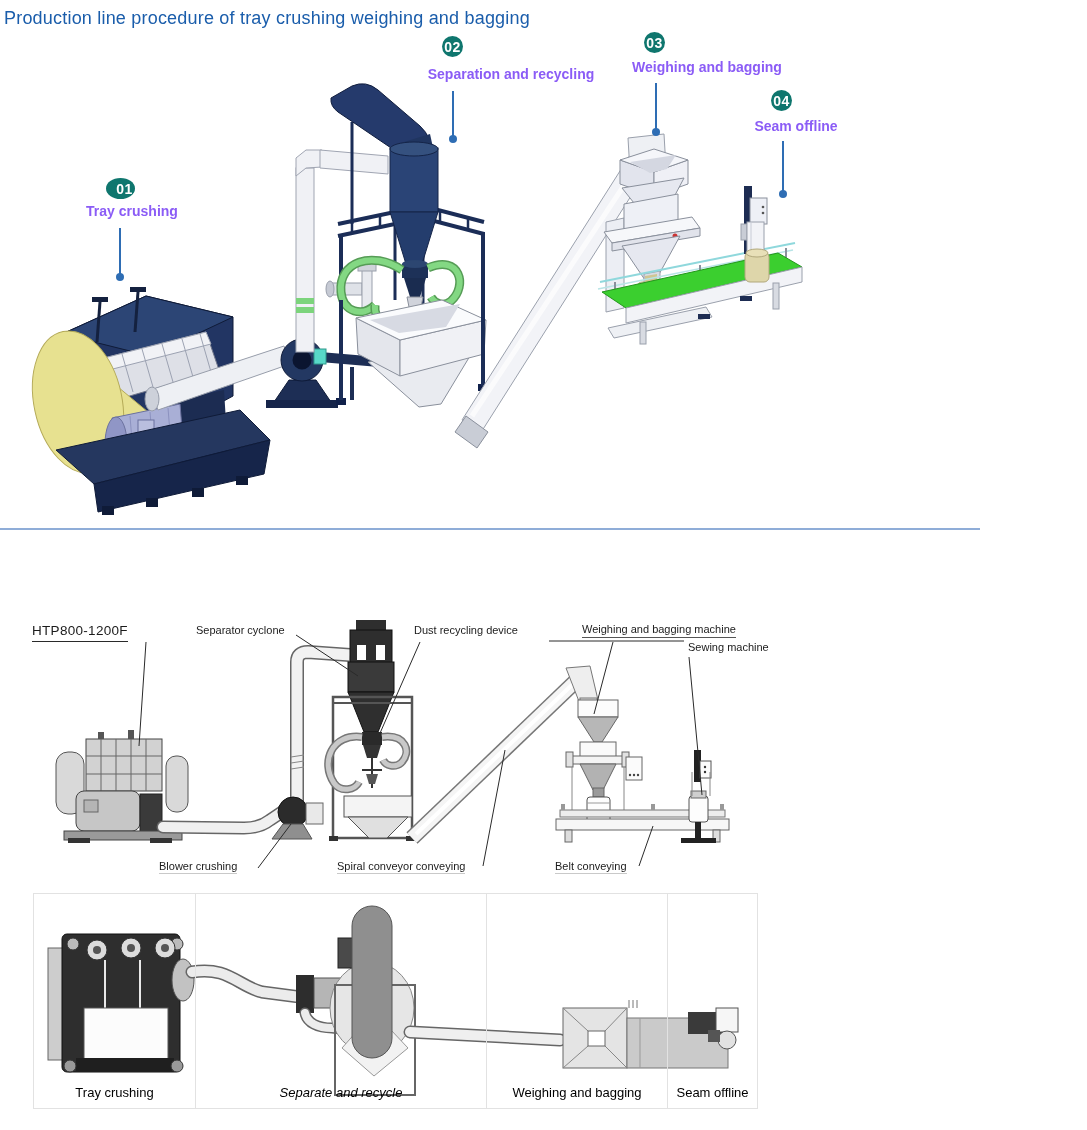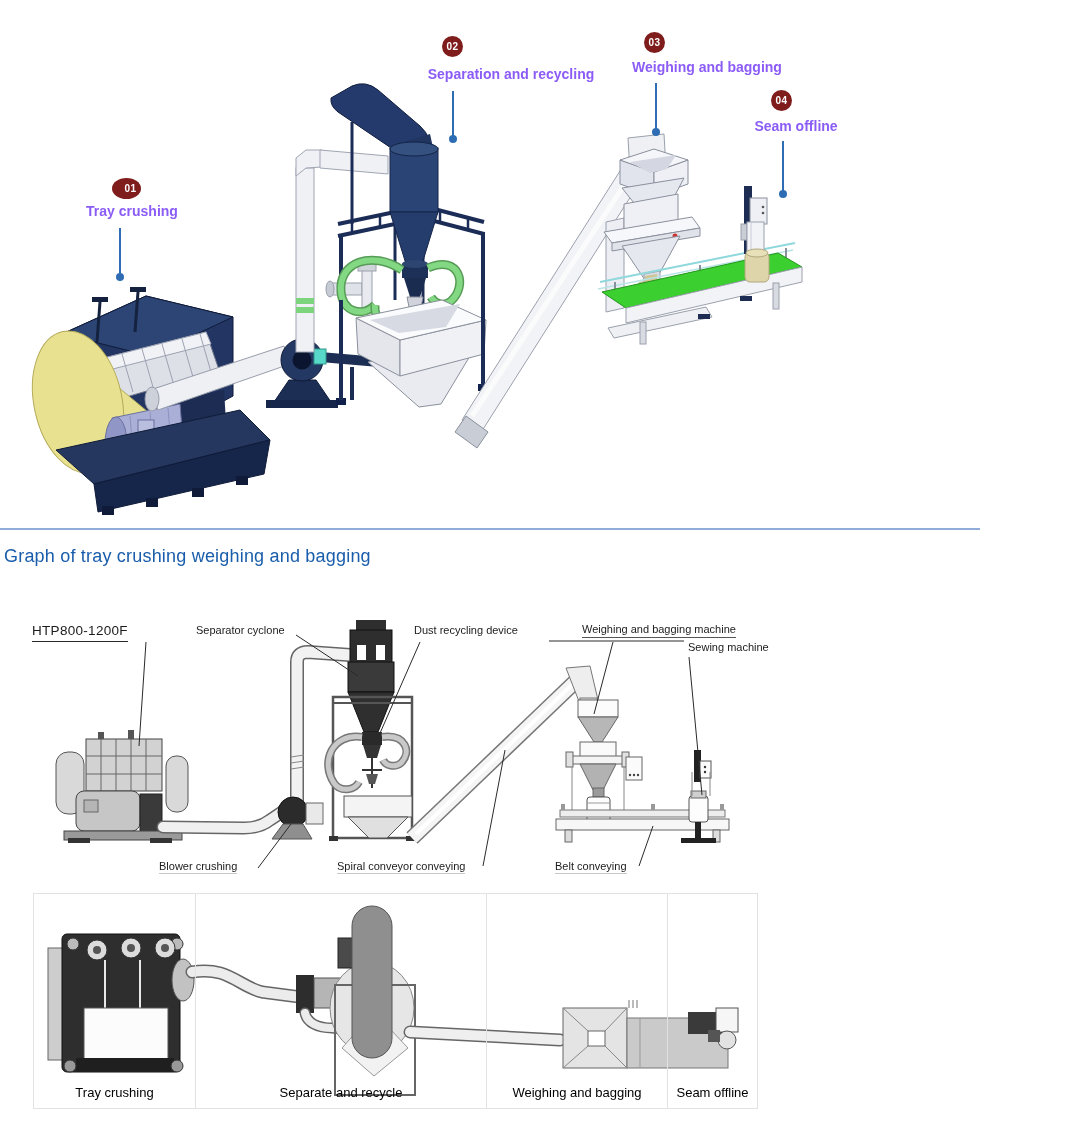--- a/index.html
+++ b/index.html
@@ -1,21 +1,21 @@
 <!DOCTYPE html>
 <html><head>
 <meta charset="utf-8">
 <style>
   html,body{margin:0;padding:0;background:#ffffff;}
   body{width:1087px;height:1130px;position:relative;font-family:"Liberation Sans",sans-serif;overflow:hidden;}
   #art{position:absolute;left:0;top:0;z-index:1;}
   .overlay{position:absolute;left:0;top:0;width:1087px;height:1130px;z-index:2;pointer-events:none;}
   .sec-title{position:absolute;font-size:18px;color:#1a5dab;letter-spacing:.2px;white-space:nowrap;line-height:1.1;}
-  .step-circle{position:absolute;width:21px;height:21px;border-radius:50%;background:#7f1d1d;color:#fff;
-    font-size:10px;font-weight:bold;display:flex;align-items:center;justify-content:center;letter-spacing:.5px;}
+  .step-circle{position:absolute;width:21px;height:21px;border-radius:50%;background:#0f766e;color:#fff;
+    font-size:14px;font-weight:bold;display:flex;align-items:center;justify-content:center;letter-spacing:.5px;}
   .step-label{position:absolute;font-size:14px;color:#8b5cf6;white-space:nowrap;transform:translateX(-50%);line-height:1;font-weight:bold;}
   .step-line{position:absolute;width:2px;background:#2e6db4;}
   .step-dot{position:absolute;width:8px;height:8px;border-radius:50%;background:#2e6db4;}
   .divider{position:absolute;left:0;top:528px;width:980px;height:2px;background:#8fadd8;}
   .tech-label{position:absolute;font-size:11px;color:#1b1b1b;white-space:nowrap;line-height:1.1;}
   .model-label{font-size:13.5px;border-bottom:1.5px solid #2a2a2a;padding-bottom:2px;letter-spacing:.3px;}
   .uline{border-bottom:1px solid #555;padding-bottom:2px;margin-left:33px;}
   .uline-light{border-bottom:1px solid #c9c9c9;padding-bottom:1px;}
   .strip{position:absolute;left:33px;top:893px;width:723px;height:214px;border:1px solid #e2e2e2;display:flex;background:transparent;}
   .strip-cell{position:relative;height:100%;}
@@ -346,23 +346,24 @@
   <g>
     <rect x="688" y="1012" width="34" height="22" fill="#3a3a3a"></rect>
     <rect x="716" y="1008" width="22" height="24" fill="#f6f6f6" stroke="#555"></rect>
     <circle cx="727" cy="1040" r="9" fill="#e2e2e2" stroke="#555"></circle>
     <rect x="708" y="1030" width="12" height="12" fill="#555555"></rect>
   </g>
 </svg>
 
 <div class="overlay">
 
+  <div class="sec-title" style="left:4px;top:9px;">Production line procedure of tray crushing weighing and bagging</div>
 
   <div>
-    <div class="step-circle" style="left:112px;top:178px;padding-left:8px;">01</div>
+    <div class="step-circle" style="left:106px;top:178px;padding-left:8px;">01</div>
     <div class="step-label" style="left:132px;top:204px;">Tray crushing</div>
     <div class="step-line" style="left:119px;top:228px;height:46px;"></div>
     <div class="step-dot" style="left:116px;top:273px;"></div>
   </div>
 
   <div>
     <div class="step-circle" style="left:442px;top:36px;">02</div>
     <div class="step-label" style="left:511px;top:67px;">Separation and recycling</div>
     <div class="step-line" style="left:452px;top:91px;height:45px;"></div>
     <div class="step-dot" style="left:449px;top:135px;"></div>
@@ -377,36 +378,35 @@
 
   <div>
     <div class="step-circle" style="left:771px;top:90px;">04</div>
     <div class="step-label" style="left:796px;top:119px;">Seam offline</div>
     <div class="step-line" style="left:782px;top:141px;height:50px;"></div>
     <div class="step-dot" style="left:779px;top:190px;"></div>
   </div>
 
   <div class="divider"></div>
 
-  <div class="sec-title" style="left:4px;top:547px;">Graph of tray crushing weighing and bagging</div>
 
   <div class="tech-label model-label" style="left:32px;top:624px;">HTP800-1200F</div>
   <div class="tech-label" style="left:196px;top:624px;">Separator cyclone</div>
   <div class="tech-label" style="left:414px;top:624px;">Dust recycling device</div>
   <div class="tech-label uline" style="left:549px;top:623px;">Weighing and bagging machine</div>
   <div class="tech-label" style="left:688px;top:641px;">Sewing machine</div>
   <div class="tech-label uline-light" style="left:159px;top:860px;">Blower crushing</div>
   <div class="tech-label uline-light" style="left:337px;top:860px;">Spiral conveyor conveying</div>
   <div class="tech-label uline-light" style="left:555px;top:860px;">Belt conveying</div>
 
   <div class="strip">
     <div class="strip-cell" style="width:161px;">
       <div class="strip-label">Tray crushing</div>
     </div>
-    <div class="strip-cell" style="width:290px;">
+    <div class="strip-cell" style="width:290px;font-style:italic;">
       <div class="strip-label">Separate and recycle</div>
     </div>
     <div class="strip-cell" style="width:180px;">
       <div class="strip-label">Weighing and bagging</div>
     </div>
     <div class="strip-cell" style="flex:1;">
       <div class="strip-label">Seam offline</div>
     </div>
   </div>
 

